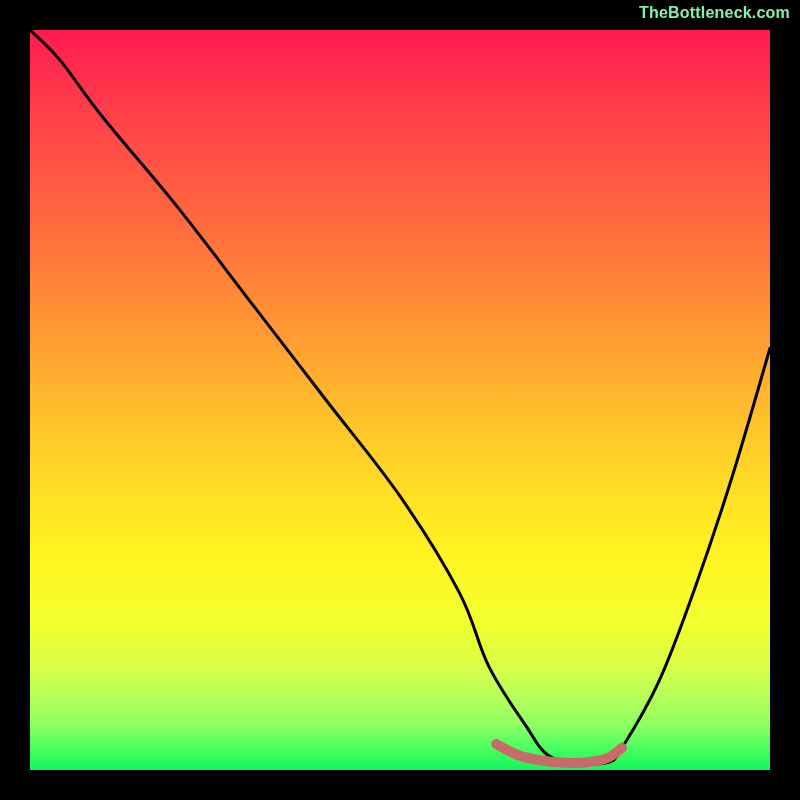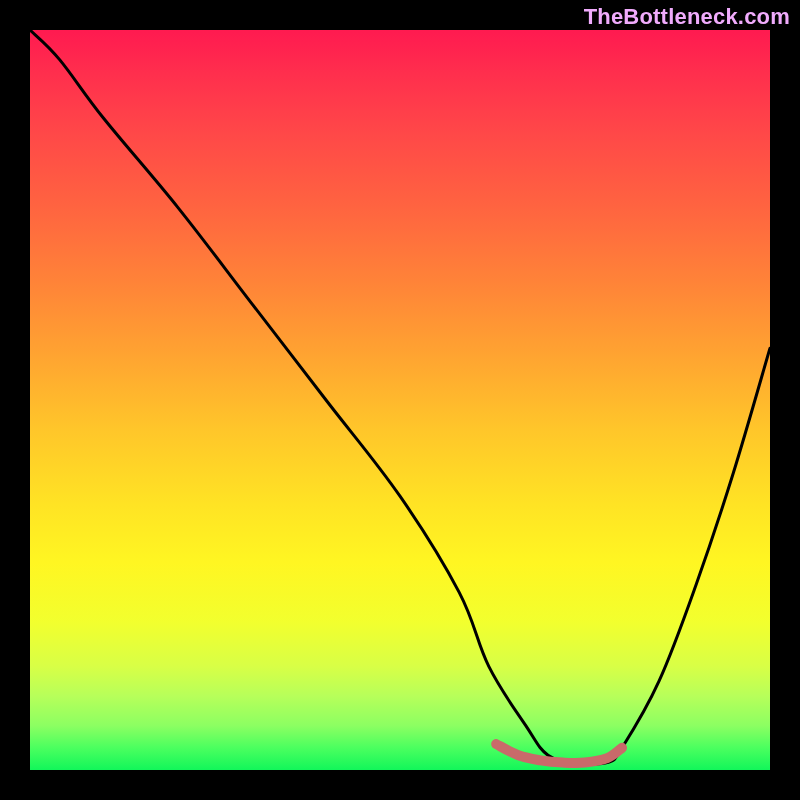--- a/index.html
+++ b/index.html
@@ -14,22 +14,22 @@
   .frame {
     position: relative;
     width: 800px;
     height: 800px;
     background: #000;
   }
   .watermark {
     position: absolute;
     top: 4px;
     right: 10px;
-    color: #f0abfc;
-    font-size: 22px;
+    color: #86efac;
+    font-size: 16px;
     font-weight: 600;
     letter-spacing: 0.2px;
     user-select: none;
     z-index: 5;
   }
   .plot-box {
     position: absolute;
     left: 30px;
     top: 30px;
     width: 740px;

